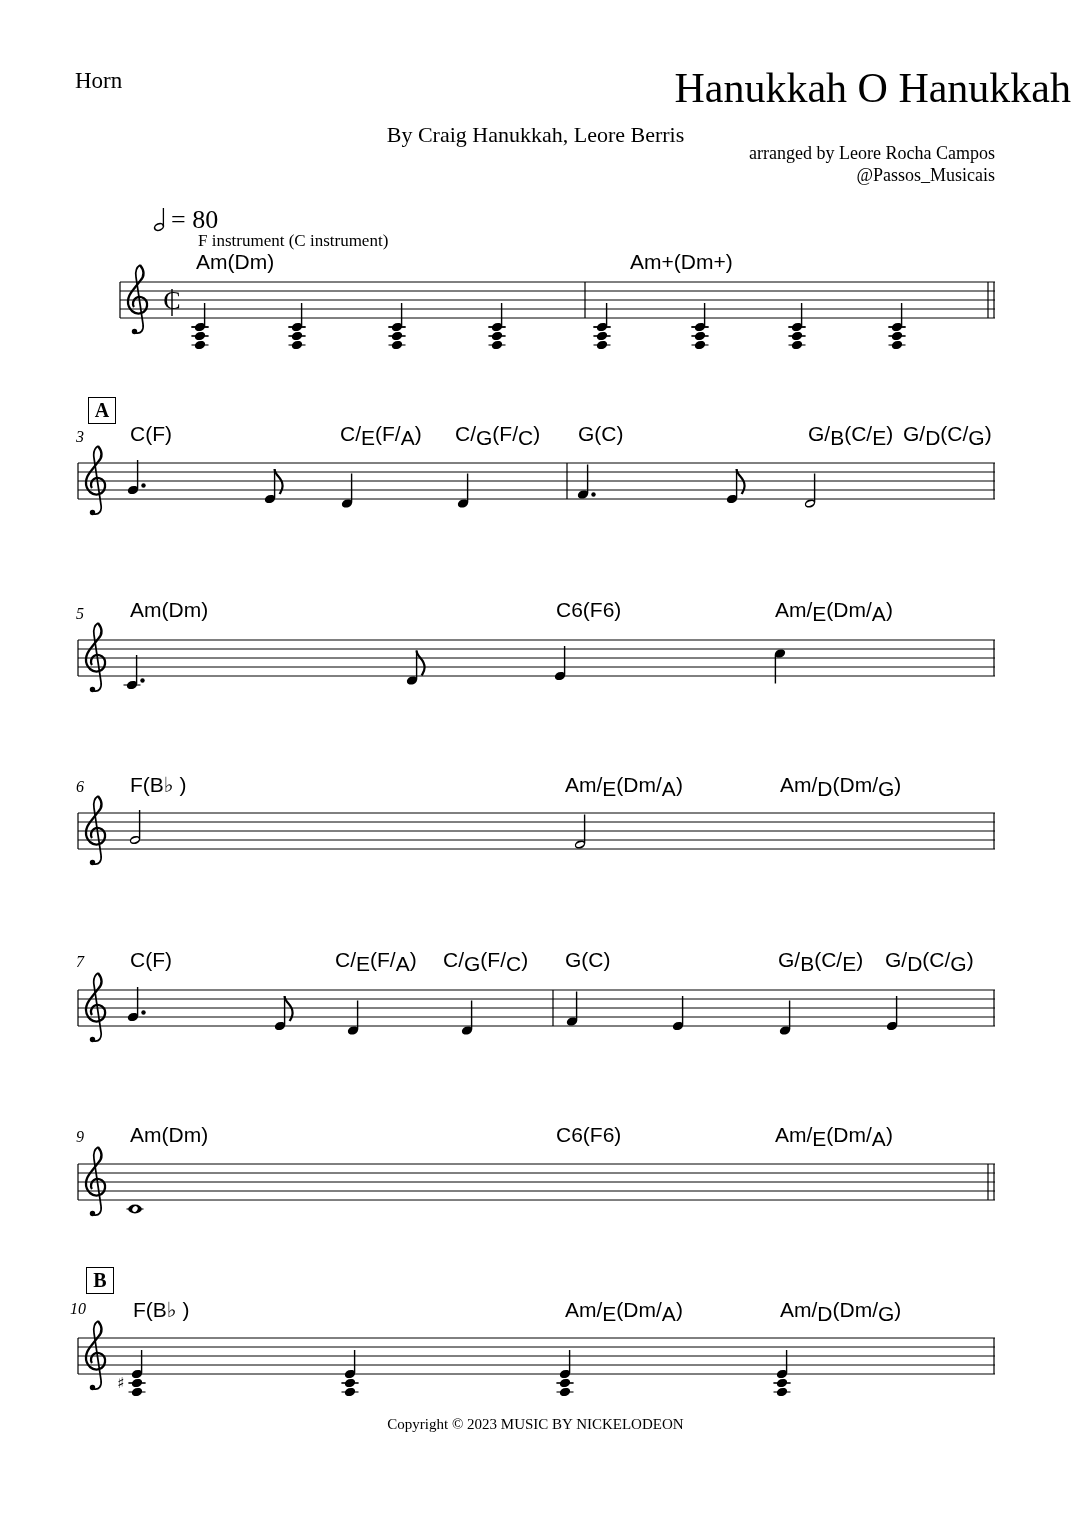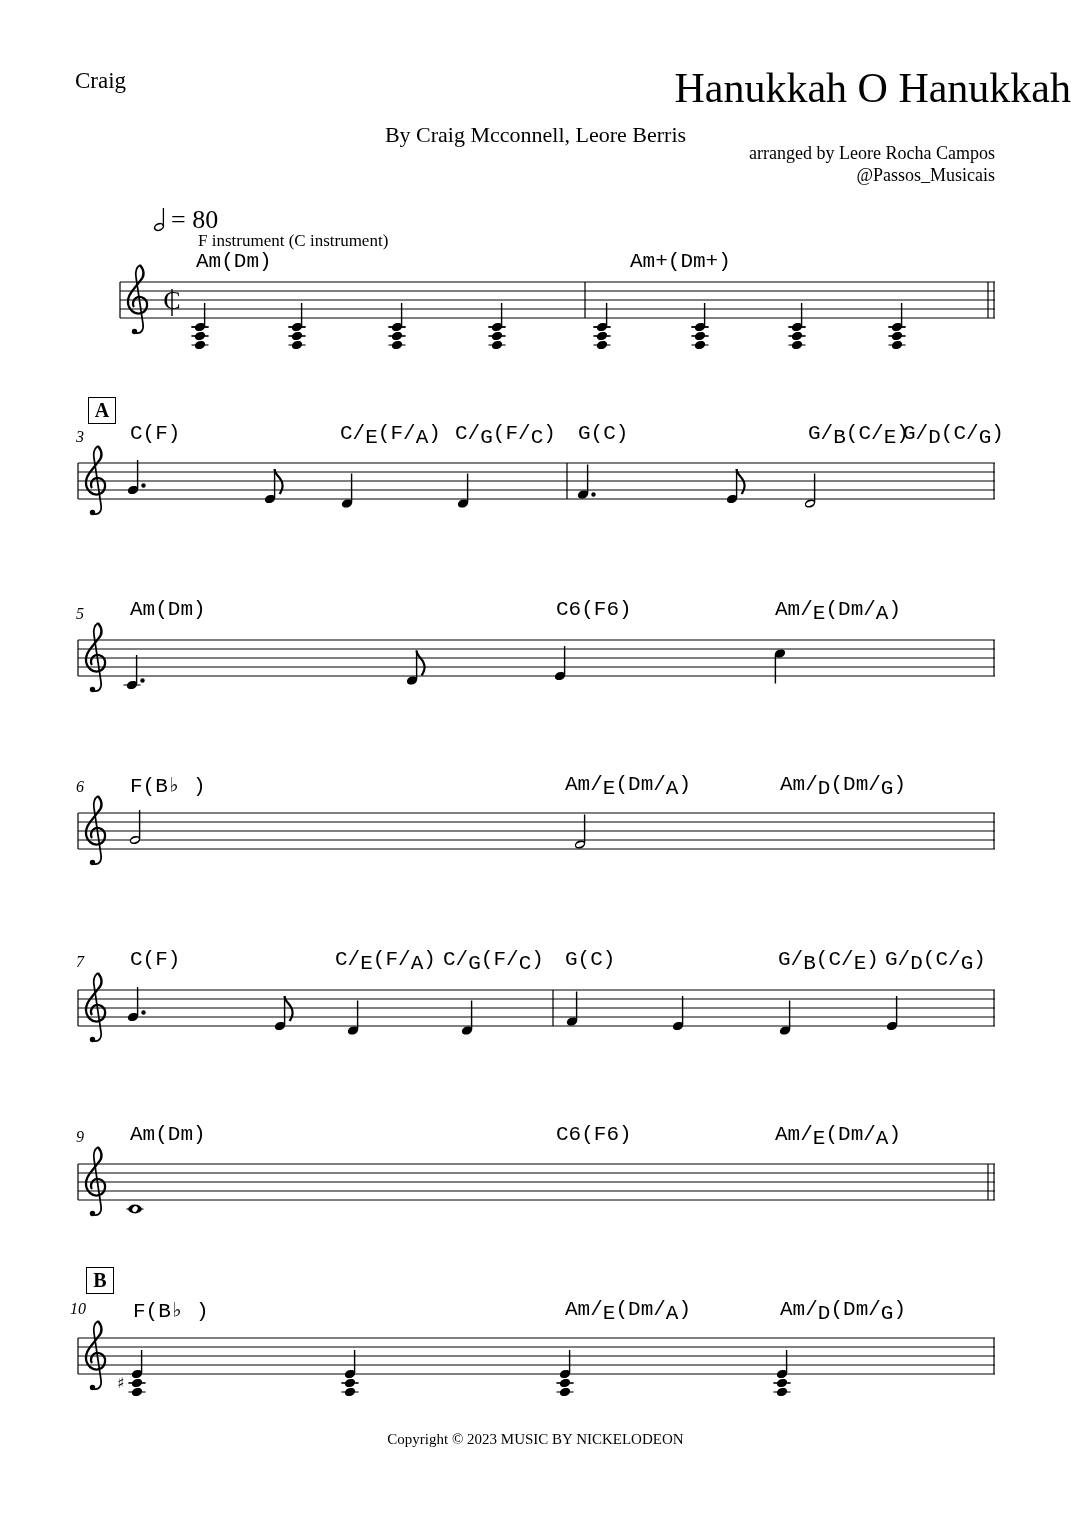--- a/index.html
+++ b/index.html
@@ -7,26 +7,26 @@
         font-family:"Liberation Serif","DejaVu Serif",serif;overflow:hidden;}
   #score-svg{position:absolute;left:0;top:0;z-index:0;}
   .txt{position:absolute;white-space:nowrap;z-index:1;}
   .instrument{font-size:23px;}
   .title{left:0;width:1071px;text-align:right;font-size:42px;}
   .byline{left:0;width:1071px;text-align:center;font-size:22px;}
   .arranger,.handle{right:76px;text-align:right;font-size:18px;}
   .tempo{font-size:26px;}
   .tempo svg{vertical-align:-4px;margin-right:4px;}
   .subtext{font-size:17px;margin-left:8px;}
-  .chord{font-size:21px;font-family:Liberation Mono, monospace;}
+  .chord{font-size:21px;font-family:Liberation Sans, sans-serif;}
   .chord .lw{position:relative;top:4px;}
   .mnum{font-size:16px;font-style:italic;}
   .rehearsal{border:1.6px solid #000;font-weight:bold;font-size:20px;
              width:24px;height:23px;text-align:center;line-height:23px;padding:1px;}
-  .copyright{left:0;width:1071px;text-align:center;font-size:15px;margin-top:15px;}
+  .copyright{left:0;width:1071px;text-align:center;font-size:15px;}
 </style>
 </head>
 <body>
 
 <div id="page">
   <svg id="score-svg" width="1071" height="1515">
       <g>
         <line x1="120" y1="282" x2="995" y2="282" stroke="#000" stroke-width="1"></line>
         <line x1="120" y1="291" x2="995" y2="291" stroke="#000" stroke-width="1"></line>
         <line x1="120" y1="300" x2="995" y2="300" stroke="#000" stroke-width="1"></line>
@@ -368,23 +368,23 @@
           <line x1="773.5" y1="1383" x2="790.5" y2="1383" stroke="#000" stroke-width="1.1"></line>
           <line x1="773.5" y1="1392" x2="790.5" y2="1392" stroke="#000" stroke-width="1.1"></line>
           <ellipse cx="782" cy="1374" rx="5.3" ry="3.9" fill="#000" transform="rotate(-21 782 1374)"></ellipse>
           <ellipse cx="782" cy="1383" rx="5.3" ry="3.9" fill="#000" transform="rotate(-21 782 1383)"></ellipse>
           <ellipse cx="782" cy="1392" rx="5.3" ry="3.9" fill="#000" transform="rotate(-21 782 1392)"></ellipse>
           <line x1="786.6" y1="1373" x2="786.6" y2="1350" stroke="#000" stroke-width="1.4"></line>
         </g>
       </g>
     </svg>
 
-  <div class="txt instrument" style="left:75px;top:68px">Craig</div>
+  <div class="txt instrument" style="left:75px;top:68px">Horn</div>
   <div class="txt title" style="top:64px">Hanukkah O Hanukkah</div>
-  <div class="txt byline" style="top:122px">By Craig Mcconnell, Leore Berris</div>
+  <div class="txt byline" style="top:122px">By Craig Hanukkah, Leore Berris</div>
   <div class="txt arranger" style="top:143px">arranged by Leore Rocha Campos</div>
   <div class="txt handle" style="top:165px">@Passos_Musicais</div>
 
   <div class="txt tempo" style="left:153px;top:205px">
     <svg width="14" height="27">
       <ellipse cx="6" cy="22" rx="4.6" ry="3.1" fill="none" stroke="#000" stroke-width="1.6" transform="rotate(-21 6 22)"></ellipse>
       <line x1="10.4" y1="21" x2="10.4" y2="3" stroke="#000" stroke-width="1.3"></line>
     </svg><span>= 80</span>
   </div>
   <div class="txt subtext" style="left:190px;top:231px">F instrument (C instrument)</div>

